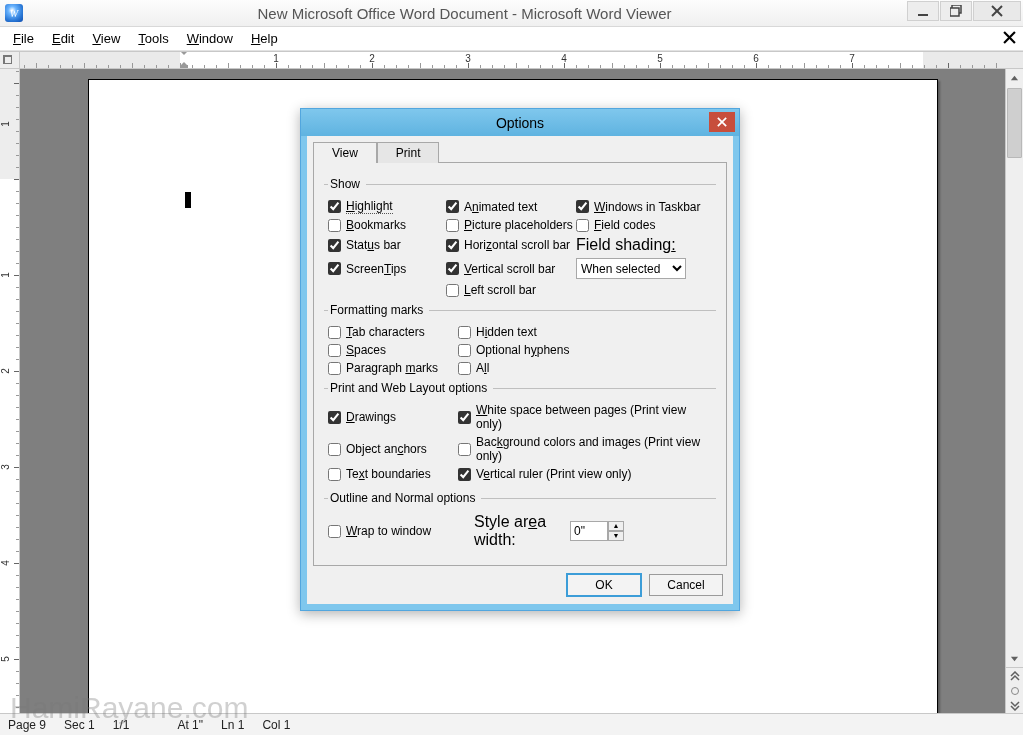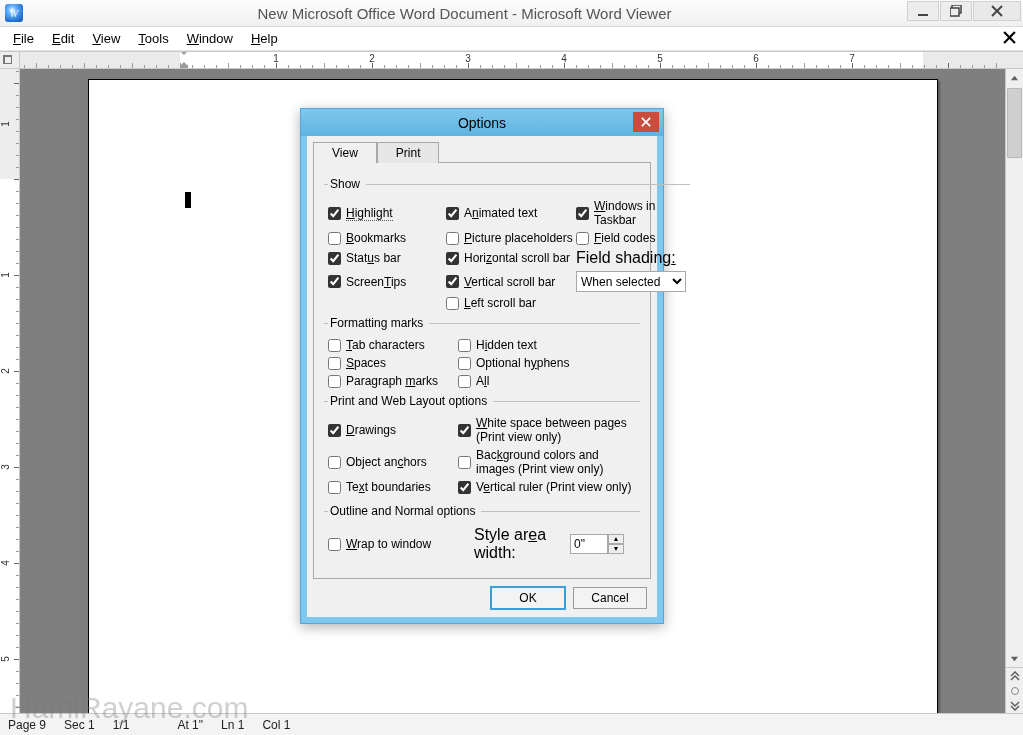--- a/index.html
+++ b/index.html
@@ -137,21 +137,21 @@
   position:absolute; bottom:10px; left:10px;
   font-size:30px; color: rgba(120,120,120,.35);
   font-weight:300; font-family: "Segoe UI Light", "Segoe UI", sans-serif;
   pointer-events:none;
   text-align:center;
 }
 
 
 .dialog {
   position:absolute; left:300px; top:108px;
-  width:364px;
+  width:440px;
   background:#f0f0f0;
   border:1px solid #52a6de;
   box-shadow: 0 3px 12px rgba(0,0,0,.3);
   z-index:100;
 }
 .dlg-title {
   height:27px;
   background: linear-gradient(#7fc7ed,#5fb3e0);
   display:flex; align-items:center; justify-content:center;
   position:relative;

